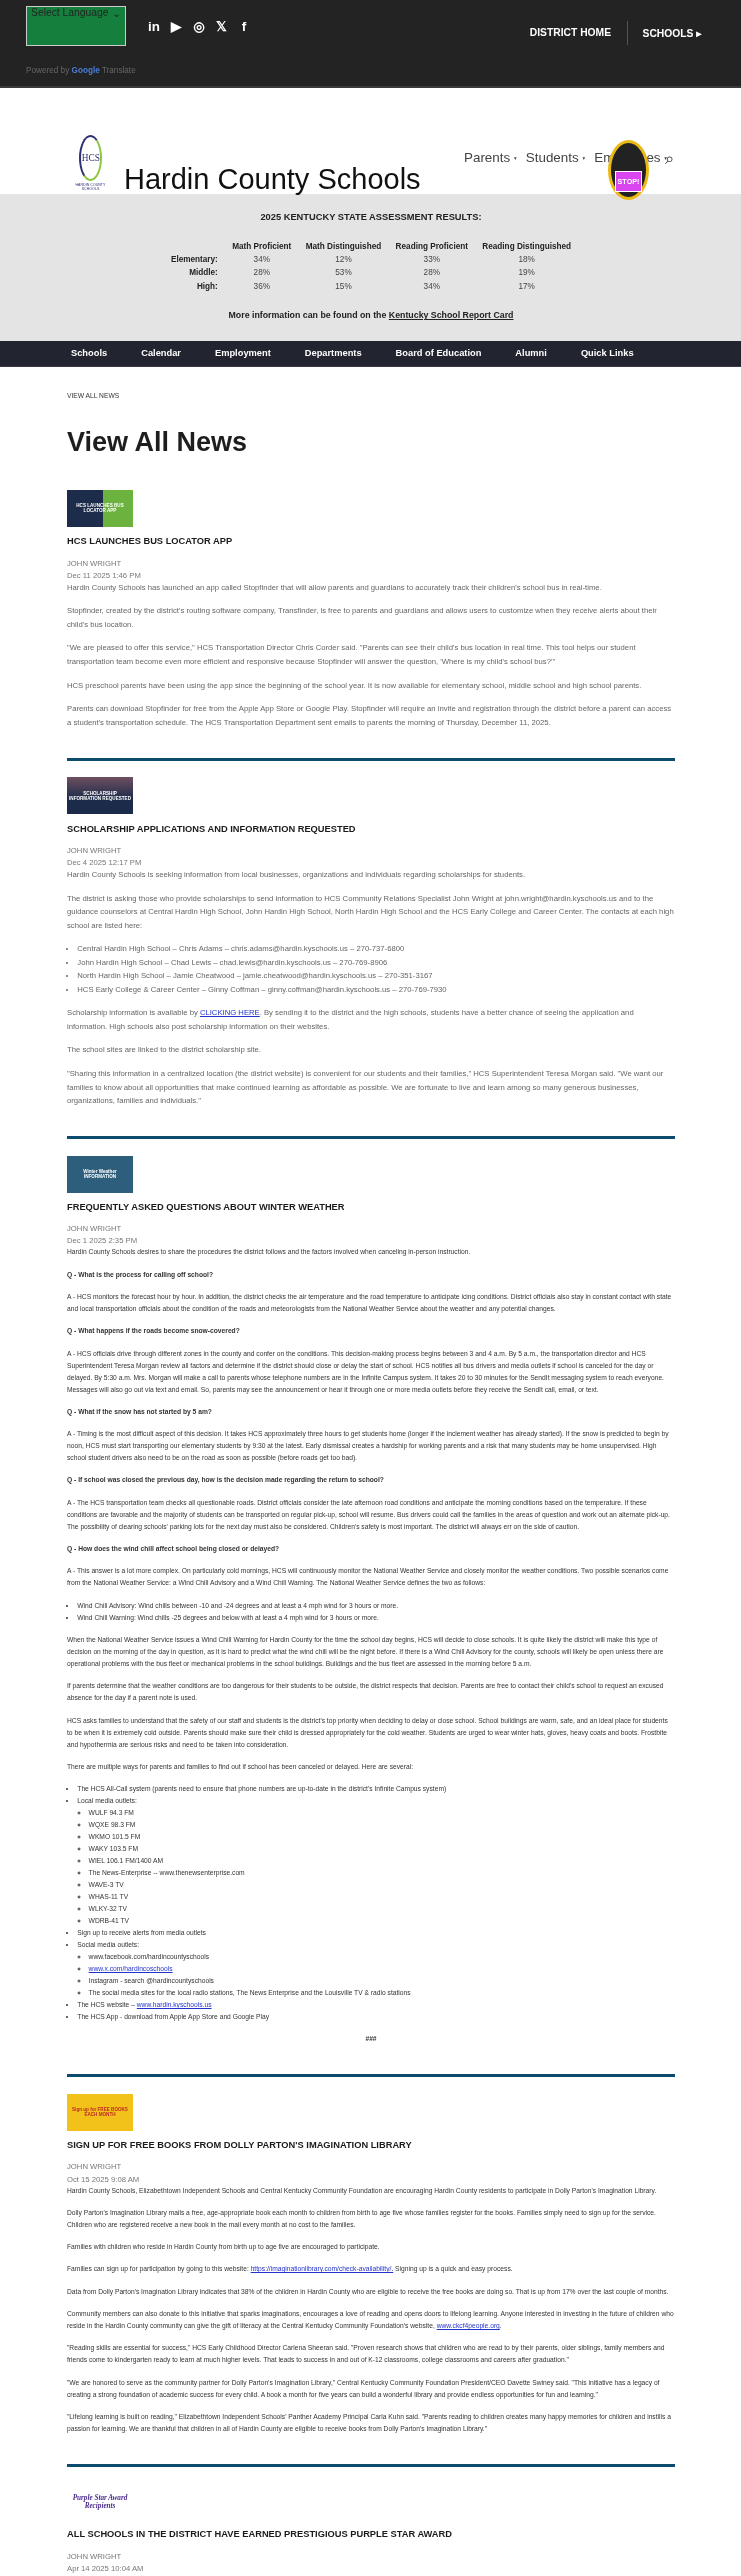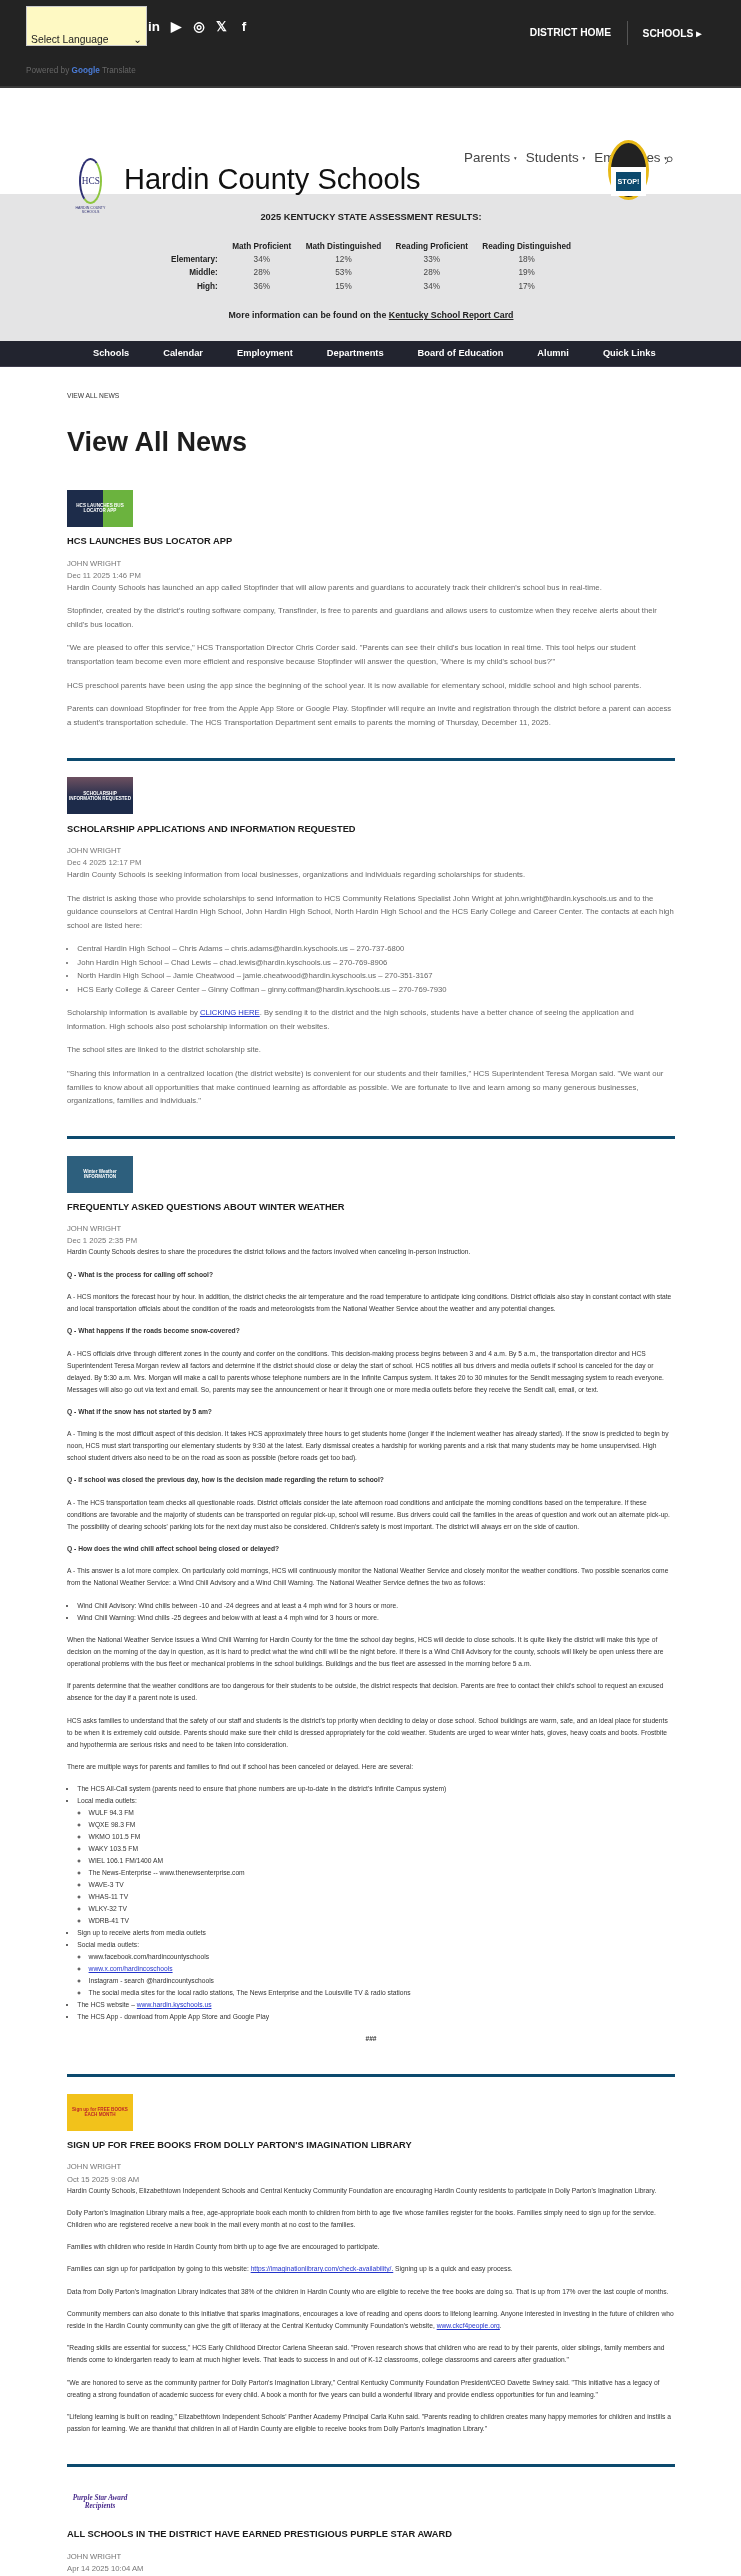--- a/index.html
+++ b/index.html
@@ -1,54 +1,54 @@
 <!DOCTYPE html>
 <html style="font-size:8.2px"><head>
 <meta charset="utf-8">
 <style>
   * { box-sizing: border-box; margin: 0; padding: 0; }
   body { font-family: "Liberation Sans", sans-serif; color: #555; background: #fff; width: 742px; }
   a { color: inherit; }
 
   
   .topbar { background: #232323; height: 88px; position: relative; border-bottom: 2.1px solid #3a3a3a; }
-  .lang-select { position: absolute; left: 26px; top: 6.2px; width: 121px; height: 40px; background: #fef9c3; border: 0.5px solid #ccc; display: flex; align-items: flex-end; justify-content: space-between; padding: 0 4.1px; font-size: 10.3px; color: #222; }
+  .lang-select { position: absolute; left: 26px; top: 6.2px; width: 100px; height: 40px; background: #15803d; border: 0.5px solid #ccc; display: flex; align-items: flex-start; justify-content: space-between; padding: 0 4.1px; font-size: 10.3px; color: #222; }
   .powered-google { position: absolute; left: 26px; top: 66px; font-size: 8.2px; color: #666; }
   .powered-google .g { color: #4a7bd6; font-weight: bold; }
   .top-social { position: absolute; left: 148px; top: 18.5px; display: flex; gap: 11.3px; }
   .top-social span { color: #fff; font-size: 13.4px; font-weight: bold; width: 11.3px; text-align: center; }
   .top-links { position: absolute; right: 25px; top: 20.6px; display: flex; align-items: center; }
   .top-links a { color: #fff; font-weight: bold; font-size: 10.3px; text-decoration: none; padding: 0 15.5px; }
   .top-links .sep { width: 0.5px; height: 24px; background: #555; }
 
   
   .header { height: 106px; position: relative; background: #fff; }
-  .logo-mark { position: absolute; left: 68px; top: 70px; width: 45px; height: 62px; }
+  .logo-mark { position: absolute; left: 68px; top: 47px; width: 45px; height: 62px; }
   .logo-circle { width: 23px; height: 46px; margin-left: 11.3px; border: 2.1px solid #2d2f72; border-radius: 50%; border-right-color: #8dc63f; border-bottom-color: #8dc63f; display: flex; align-items: center; justify-content: center; font-family: "Liberation Serif", serif; color: #2d2f72; font-size: 9.3px; }
   .logo-small-text { font-size: 3.6px; color: #2d2f72; text-align: center; margin-top: 2.1px; }
   .site-title { position: absolute; left: 124px; top: 75px; font-size: 29px; color: #111; font-weight: normal; }
   .header-nav { position: absolute; left: 464px; top: 62px; display: flex; gap: 9.3px; }
   .header-nav a { font-size: 13.4px; color: #444; text-decoration: none; }
   .header-nav .caret { font-size: 5.2px; vertical-align: middle; }
   .stop-badge { position: absolute; left: 608px; top: 52px; width: 41px; height: 60px; border-radius: 50%; background: #222; border: 3.1px solid #e8b917; display: flex; align-items: center; justify-content: center; }
-  .stop-badge span { background: #0c4a6e; color: #fff; font-weight: bold; font-size: 7.2px; padding: 5.2px 1.5px; border: 5px solid #ffffff; margin-top: 23px; }
+  .stop-badge span { background: #d946ef; color: #fff; font-weight: bold; font-size: 7.2px; padding: 5.2px 1.5px; border: 1px solid #ffffff; margin-top: 23px; }
   .search-icon { position: absolute; left: 665px; top: 61px; font-size: 16.5px; color: #333; }
 
   
   .assessment { background: #e4e4e5; padding: 17.5px 0 20.6px; text-align: center; color: #222; }
   .assessment h2 { font-size: 9.3px; font-weight: bold; margin-bottom: 18.5px; }
   .assess-table { margin: 12px auto; border-collapse: collapse; font-size: 8.2px; }
   .assess-table th { font-weight: bold; padding: 2.1px 7.2px; }
   .assess-table td { padding: 2.1px 7.2px; font-weight: 300; color: #444; text-align: center; }
   .assess-table td.rowlabel { font-weight: bold; text-align: right; color: #222; }
   .assess-more { margin-top: 17.5px; font-weight: bold; font-size: 8.8px; }
   .assess-more a { text-decoration: underline; }
 
   
-  .mainnav { background: #22242f; height: 26px; display: flex; align-items: center; padding-left: 93px; border-bottom: 1px solid #3c3a4a; }
+  .mainnav { background: #22242f; height: 26px; display: flex; align-items: center; padding-left: 71px; border-bottom: 1px solid #3c3a4a; }
   .mainnav a { color: #fff; font-weight: bold; font-size: 9.3px; text-decoration: none; margin-right: 34px; }
 
   
   .content { padding: 0 67px; }
   .breadcrumb { font-size: 6.7px; color: #333; margin-top: 25px; }
   .page-title { font-size: 27px; color: #1e1e1e; font-weight: bold; margin-top: 28px; margin-bottom: 32px; }
 
   .article { padding-bottom: 18.5px; border-bottom: 3px solid #0c4a6e; margin-bottom: 16.5px; }
   .article:last-child { border-bottom: none; }
   .thumb { width: 66px; height: 37px; margin-bottom: 9.3px; display: flex; align-items: center; justify-content: center; font-size: 4.6px; font-weight: bold; text-align: center; color: #fff; }

